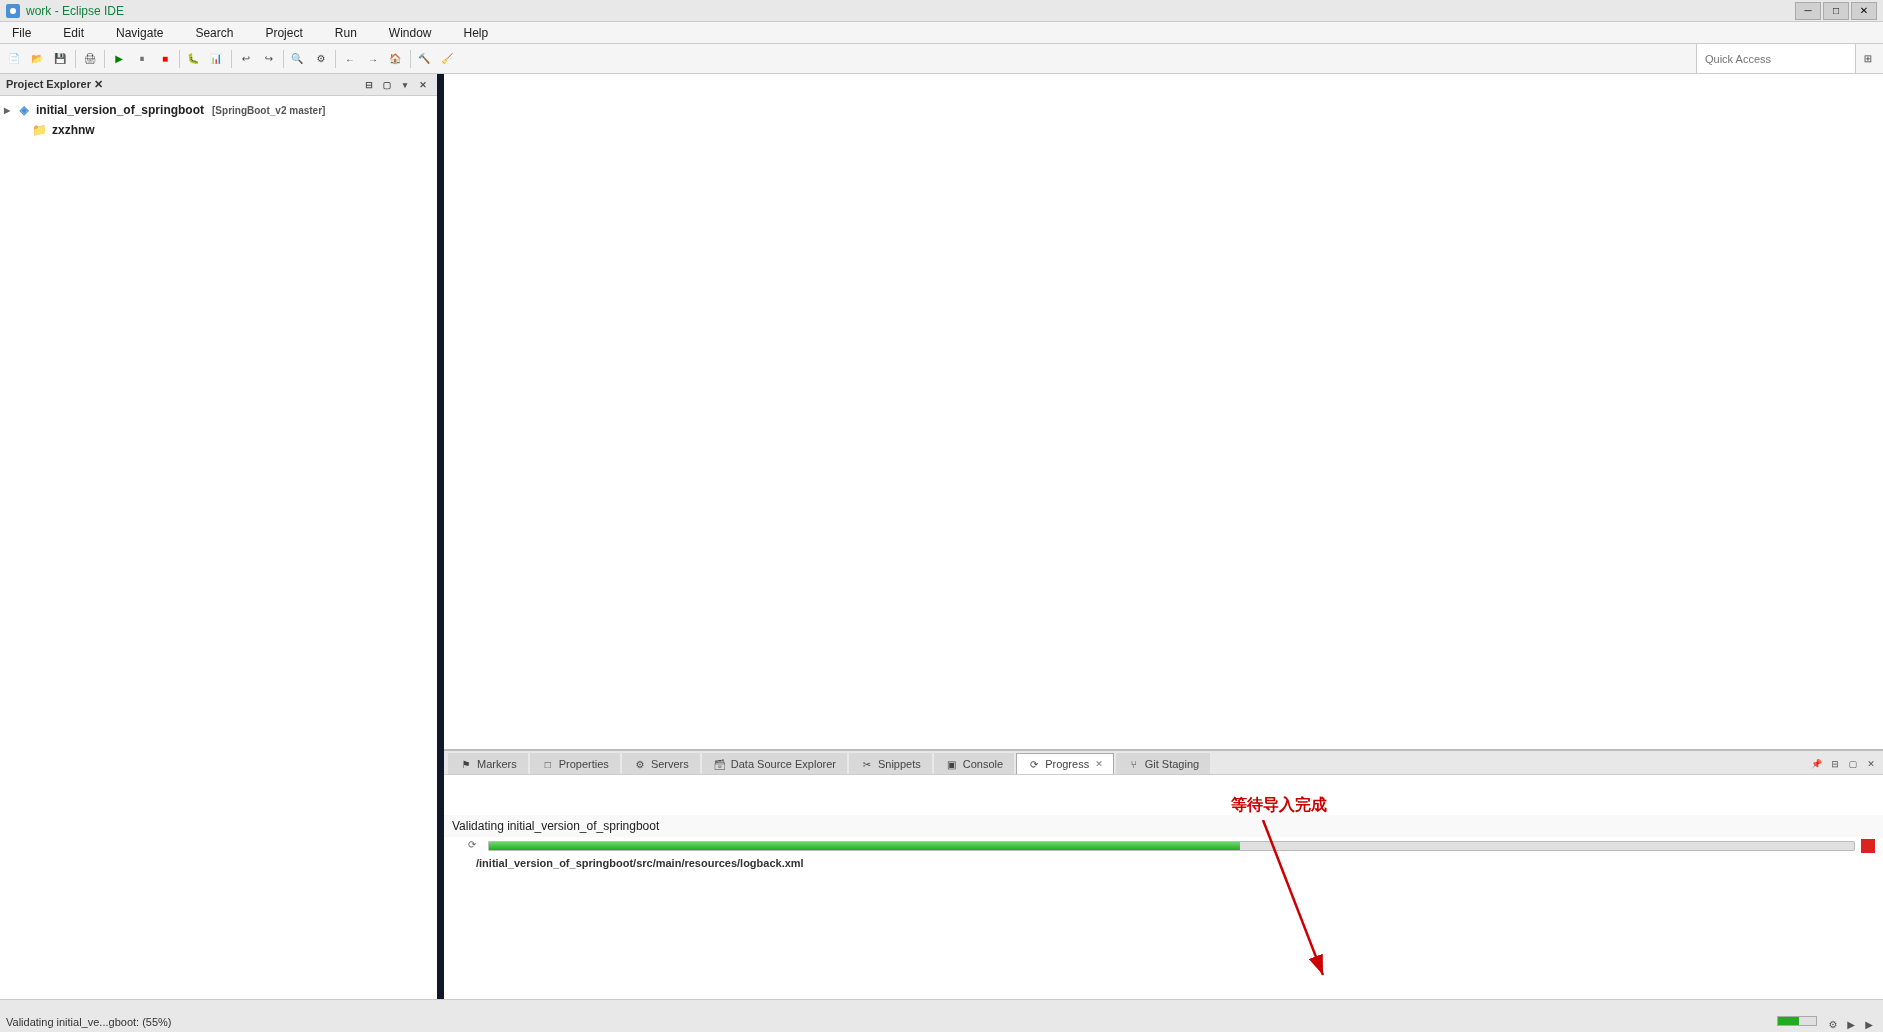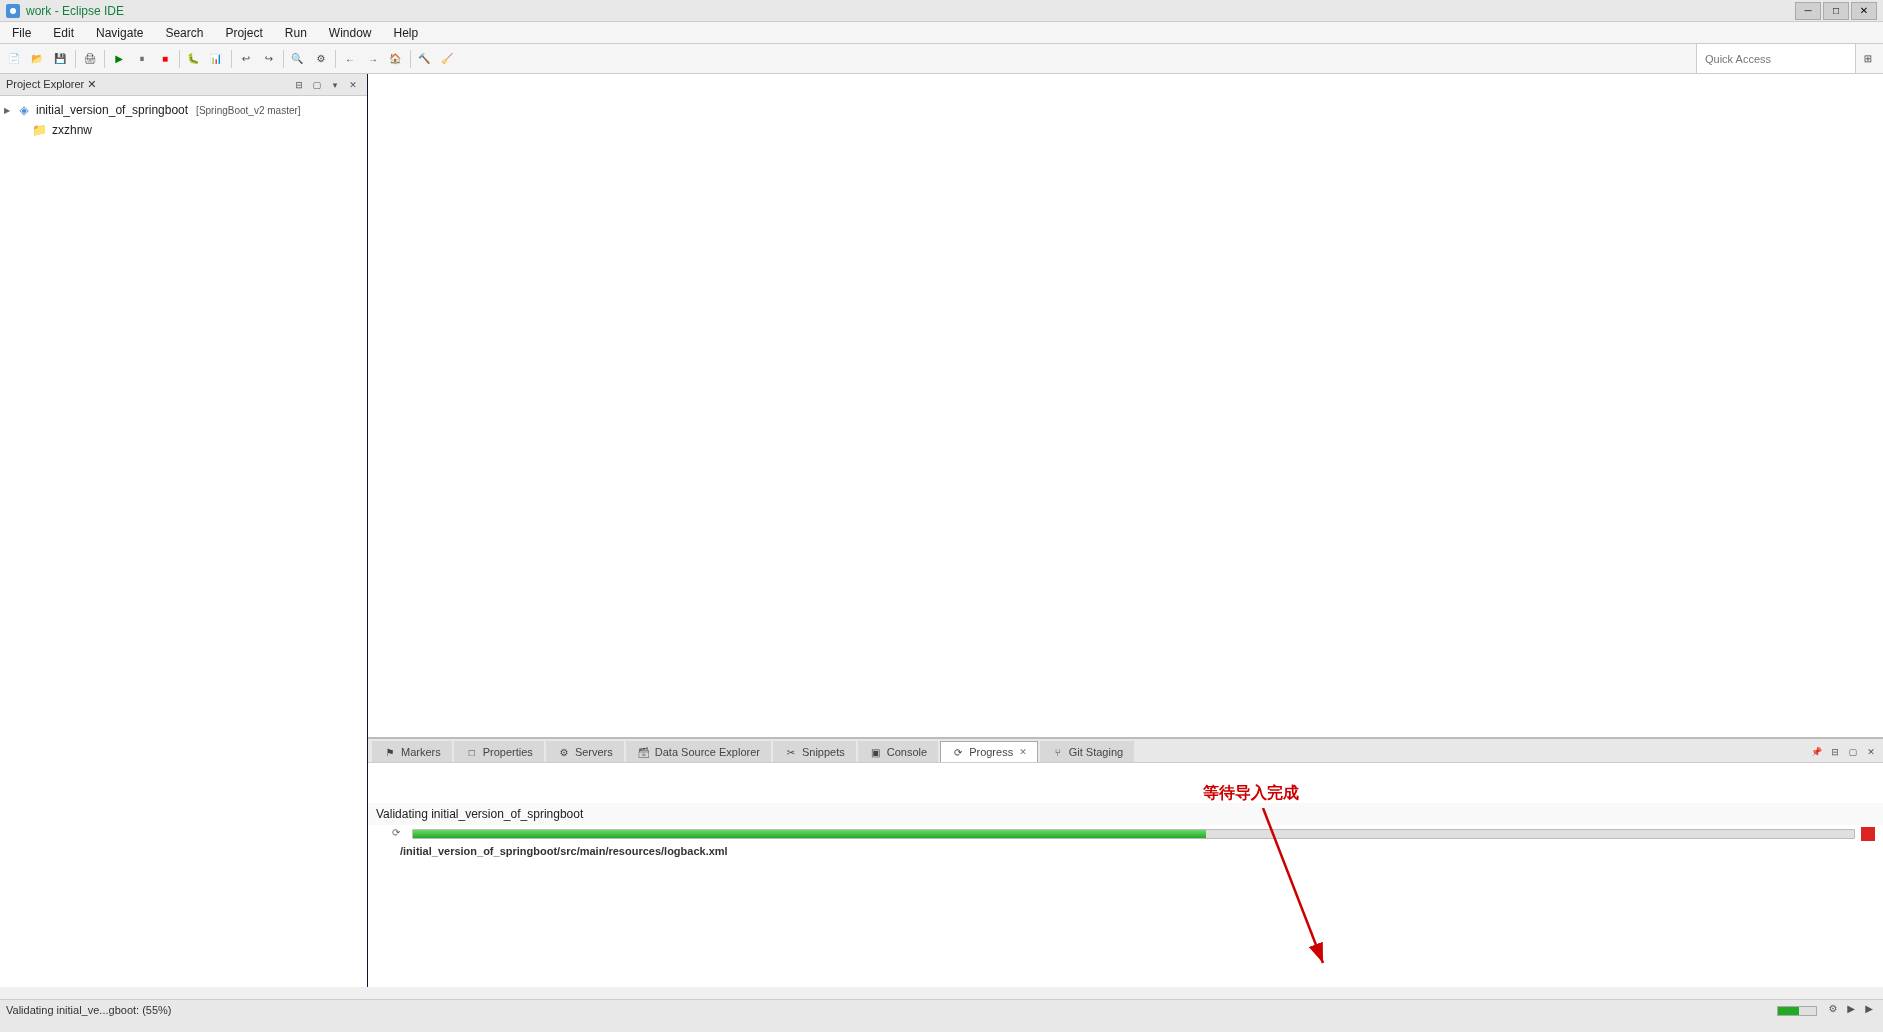--- a/index.html
+++ b/index.html
@@ -54,21 +54,21 @@
     }
 
     
     #menu-bar {
       background: #f5f5f5;
       height: 22px;
       display: flex;
       align-items: center;
       padding: 0 4px;
       border-bottom: 1px solid #ccc;
-      gap: 6px;
+      gap: 16px;
     }
     .menu-item {
       padding: 2px 8px;
       font-size: 12px;
       cursor: pointer;
       color: #222;
     }
 
     
     #toolbar {
@@ -110,25 +110,26 @@
 
     
     #main {
       display: flex;
       flex: 1;
       overflow: hidden;
     }
 
     
     #sidebar {
-      width: 368px;
+      width: 444px;
       display: flex;
       flex-direction: column;
-      border-right: 1px solid #0f172a;
+      border-right: 7px solid #0f172a;
       background: white;
+      font-weight: bold;
     }
     #sidebar-header {
       background: #e8e8e8;
       height: 22px;
       display: flex;
       align-items: center;
       padding: 0 6px;
       border-bottom: 1px solid #ccc;
       font-size: 11px;
     }
@@ -319,25 +320,24 @@
       color: #333;
       font-weight: bold;
     }
 
     
     #status-bar {
       height: 22px;
       background: #e8e8e8;
       border-top: 1px solid #ccc;
       display: flex;
-      align-items: flex-end;
+      align-items: flex-start;
       padding: 16px 6px;
       font-size: 11px;
       color: #333;
-      margin-top: 12px;
     }
     .status-text {
       flex: 1;
     }
     .status-progress-area {
       display: flex;
       align-items: center;
       gap: 4px;
       margin-right: 8px;
     }
@@ -511,21 +511,21 @@
         <div class="progress-bar-row">
           <span class="small-icon">⟳</span>
           <div class="progress-bar-container">
             <div class="progress-bar-fill" style="width: 55%;"></div>
           </div>
           <button class="stop-btn" title="Stop"></button>
         </div>
         <div class="progress-file">/initial_version_of_springboot/src/main/resources/logback.xml</div>
 
         <div style="position:absolute; right:520px; top:20px; pointer-events:none;">
-          <span class="annotation-text" style="color:#cc0000; font-size:16px; font-weight:bold; white-space:nowrap;">等待导入完成</span>
+          <span class="annotation-text" style="color:#cc0000; font-size:16px; font-weight:bold; white-space:nowrap;margin-left:28px;">等待导入完成</span>
           <svg width="160" height="180" style="display:block; margin-top:4px;">
             <defs>
               <marker id="arrowhead" markerWidth="8" markerHeight="6" refX="8" refY="3" orient="auto">
                 <polygon points="0 0, 8 3, 0 6" fill="#cc0000"></polygon>
               </marker>
             </defs>
             <line x1="60" y1="0" x2="120" y2="155" stroke="#cc0000" stroke-width="2.5" marker-end="url(#arrowhead)"></line>
           </svg>
         </div>
       </div>

